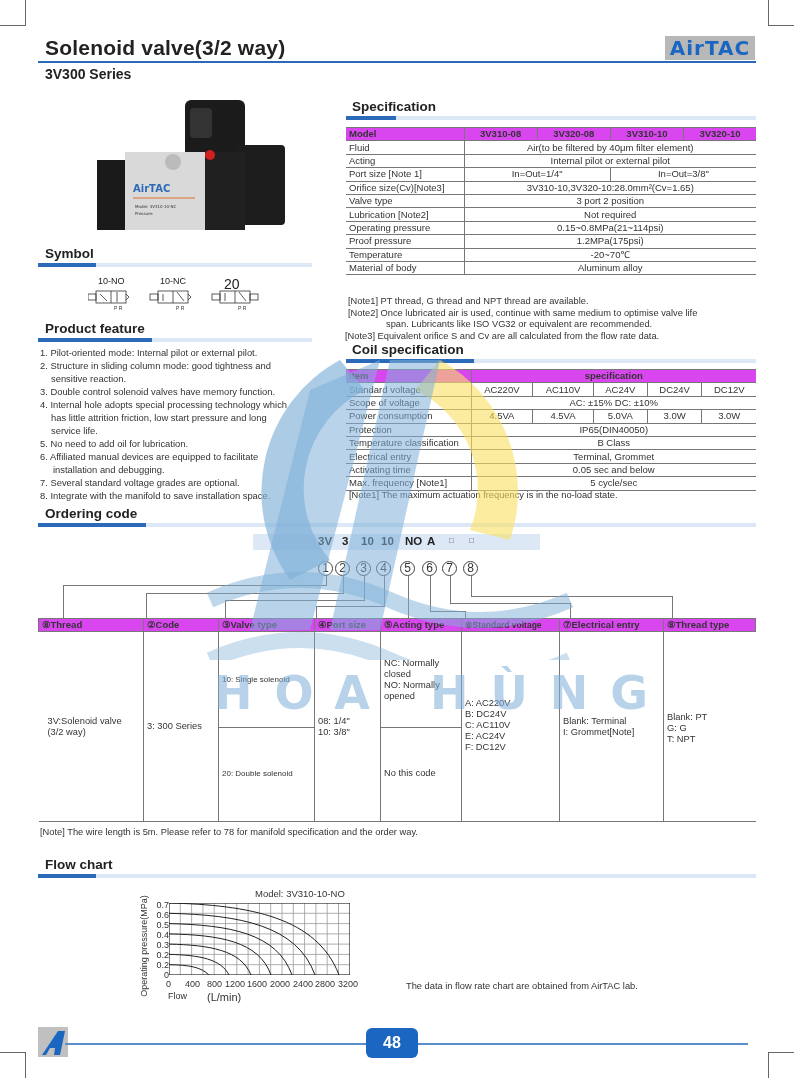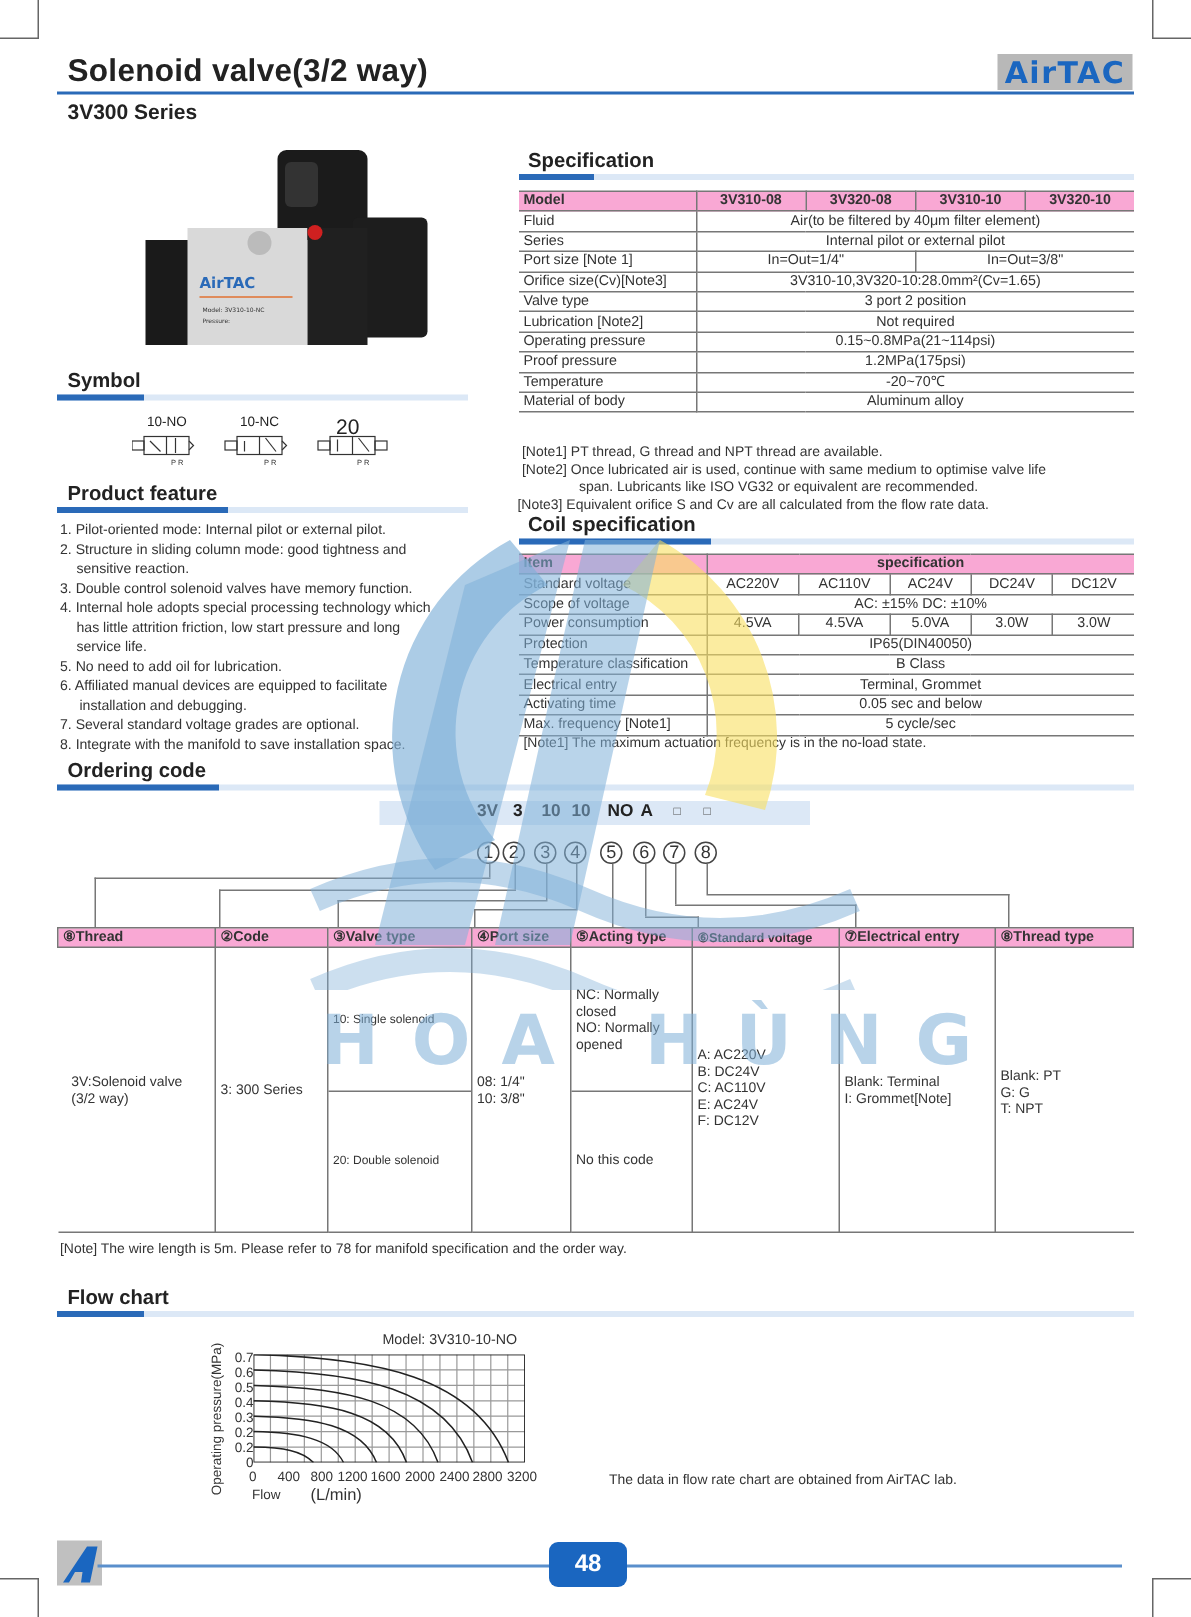--- a/index.html
+++ b/index.html
@@ -10,21 +10,21 @@
   .title { left: 45px; top: 36px; font-size: 21px; font-weight: bold; color: #222; letter-spacing: 0.2px; }
   .title-rule { left: 38px; top: 61px; width: 718px; height: 2px; background: #2a6ab8; }
   .subtitle { left: 45px; top: 66px; font-size: 14px; font-weight: bold; }
   .logo { left: 665px; top: 36px; width: 90px; height: 24px; background: #b8b8b8; color: #1a66c0; font-weight: bold; font-size: 20px; font-family: "DejaVu Sans", sans-serif; display:flex; align-items:center; justify-content:center; letter-spacing: 1px; }
   .sec-head { font-size: 13.5px; font-weight: bold; color: #222; }
   .sec-bar { height: 4px; background: #dce8f6; }
   .sec-bar .dark { height: 4px; background: #2a6ab8; }
 
   table { border-collapse: collapse; font-size: 9.5px; color: #333; }
   td, th { border: 1px solid #777; padding: 0 3px; height: 13.4px; line-height: 12px; white-space: nowrap; }
-  th { background: #f9a8d4; font-weight: bold; text-align: center; margin-top: 19px; }
+  th { background: #d946ef; font-weight: bold; text-align: center; margin-top: 19px; }
   th.left { text-align: left; }
   td.c { text-align: center; }
   .spec-table td:first-child { border-left: none; margin-left: 32px; }
   .spec-table td:last-child, .spec-table th:last-child { border-right: none; }
   .spec-table th:first-child { border-left: none; }
   .notes { font-size: 9.3px; color: #333; line-height: 11.5px; }
 
   .features { font-size: 9.4px; line-height: 13px; color: #333; }
   .features div { }
 
@@ -85,21 +85,21 @@
     <th>3V310-08</th>
     <th>3V320-08</th>
     <th>3V310-10</th>
     <th>3V320-10</th>
   </tr>
   <tr>
         <td>Fluid</td>
         <td class="c" colspan="4">Air(to be filtered by 40μm filter element)</td>
       </tr>
   <tr>
-        <td>Series</td>
+        <td>Acting</td>
         <td class="c" colspan="4">Internal pilot or external pilot</td>
       </tr>
   <tr>
         <td>Port size  [Note 1]</td>
         <td class="c" colspan="2">In=Out=1/4"</td>
         <td class="c" colspan="2">In=Out=3/8"</td>
       </tr>
   <tr>
         <td>Orifice size(Cv)[Note3]</td>
         <td class="c" colspan="4">3V310-10,3V320-10:28.0mm²(Cv=1.65)</td>

